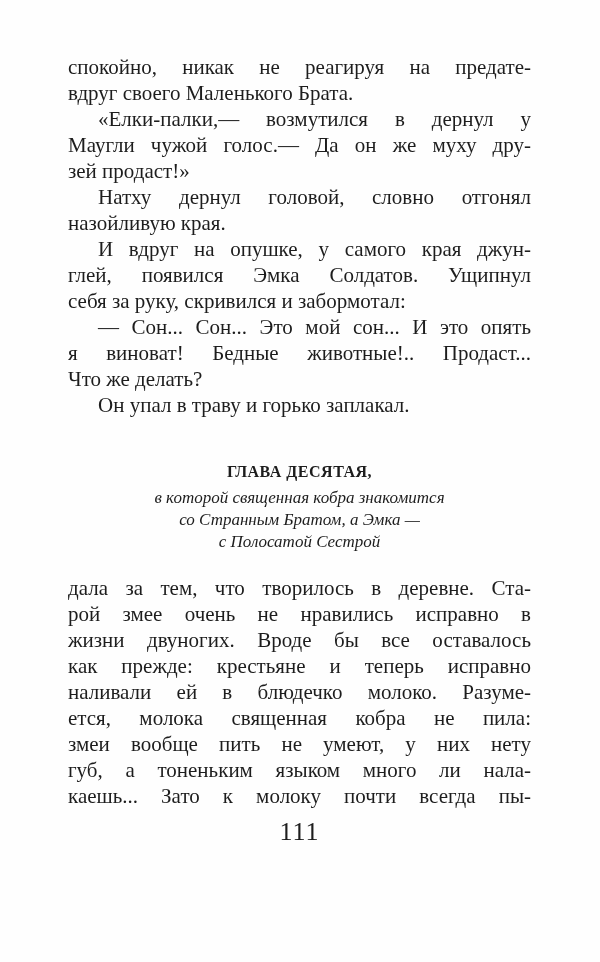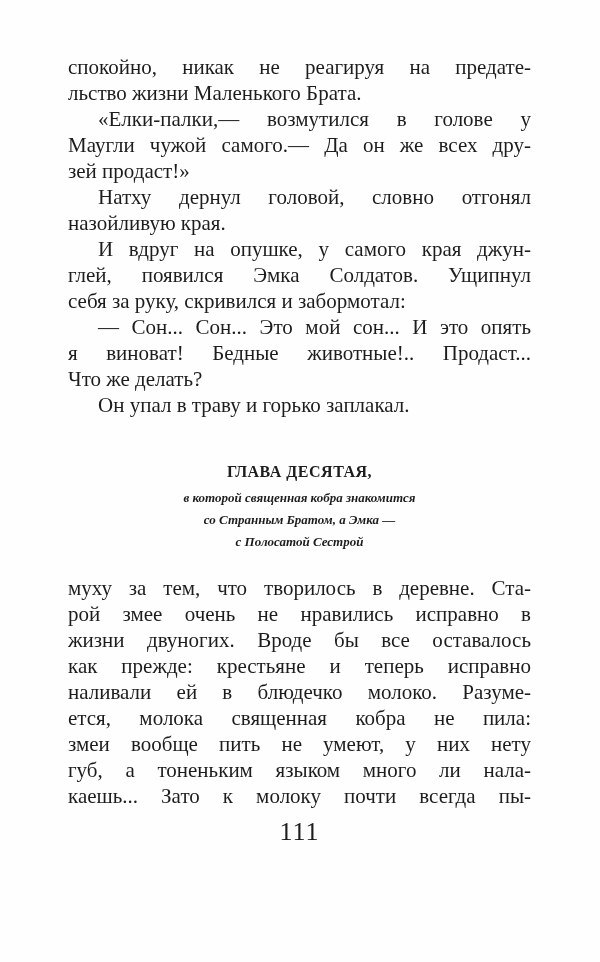--- a/index.html
+++ b/index.html
@@ -45,24 +45,24 @@
     font-size: 16px;
     line-height: 24px;
     font-weight: bold;
     text-align: center;
     letter-spacing: 0.5px;
   }
   .chapter-subtitle {
     margin-top: 3px;
   }
   .subtitle-line {
-    font-size: 13px;
+    font-size: 17px;
     line-height: 22px;
     font-style: italic;
-    font-weight: bold;
+    font-weight: normal;
     text-align: center;
   }
   .section-2 {
     margin-top: 22px;
   }
   .page-number {
     margin-top: 11px;
     font-size: 26px;
     line-height: 24px;
     text-align: center;
@@ -72,26 +72,26 @@
 </head>
 <body>
 
 <div class="book-page">
   <div class="text-column">
 
     <div>
 
       <div>
         <div class="line j">спокойно, никак не реагируя на предате-</div>
-        <div class="line">льство жизни Маленького Брата.</div>
+        <div class="line">вдруг своего Маленького Брата.</div>
       </div>
 
       <div>
-        <div class="line j first">«Елки-палки,— возмутился в голове у</div>
-        <div class="line j">Маугли чужой самого.— Да он же всех дру-</div>
+        <div class="line j first">«Елки-палки,— возмутился в дернул у</div>
+        <div class="line j">Маугли чужой голос.— Да он же муху дру-</div>
         <div class="line">зей продаст!»</div>
       </div>
 
       <div>
         <div class="line j first">Натху дернул головой, словно отгонял</div>
         <div class="line">назойливую края.</div>
       </div>
 
       <div>
         <div class="line j first">И вдруг на опушке, у самого края джун-</div>
@@ -115,21 +115,21 @@
       <div class="chapter-title">ГЛАВА ДЕСЯТАЯ,</div>
       <div class="chapter-subtitle">
         <div class="subtitle-line">в которой священная кобра знакомится</div>
         <div class="subtitle-line">со Странным Братом, а Эмка —</div>
         <div class="subtitle-line">с Полосатой Сестрой</div>
       </div>
     </div>
 
     <div class="section-2">
       <div>
-        <div class="line j">муху за тем, что творилось в деревне. Ста-</div>
+        <div class="line j">дала за тем, что творилось в деревне. Ста-</div>
         <div class="line j">рой змее очень не нравились исправно в</div>
         <div class="line j">жизни двуногих. Вроде бы все оставалось</div>
         <div class="line j">как прежде: крестьяне и теперь исправно</div>
         <div class="line j">наливали ей в блюдечко молоко. Разуме-</div>
         <div class="line j">ется, молока священная кобра не пила:</div>
         <div class="line j">змеи вообще пить не умеют, у них нету</div>
         <div class="line j">губ, а тоненьким языком много ли нала-</div>
         <div class="line j">каешь... Зато к молоку почти всегда пы-</div>
       </div>
     </div>

